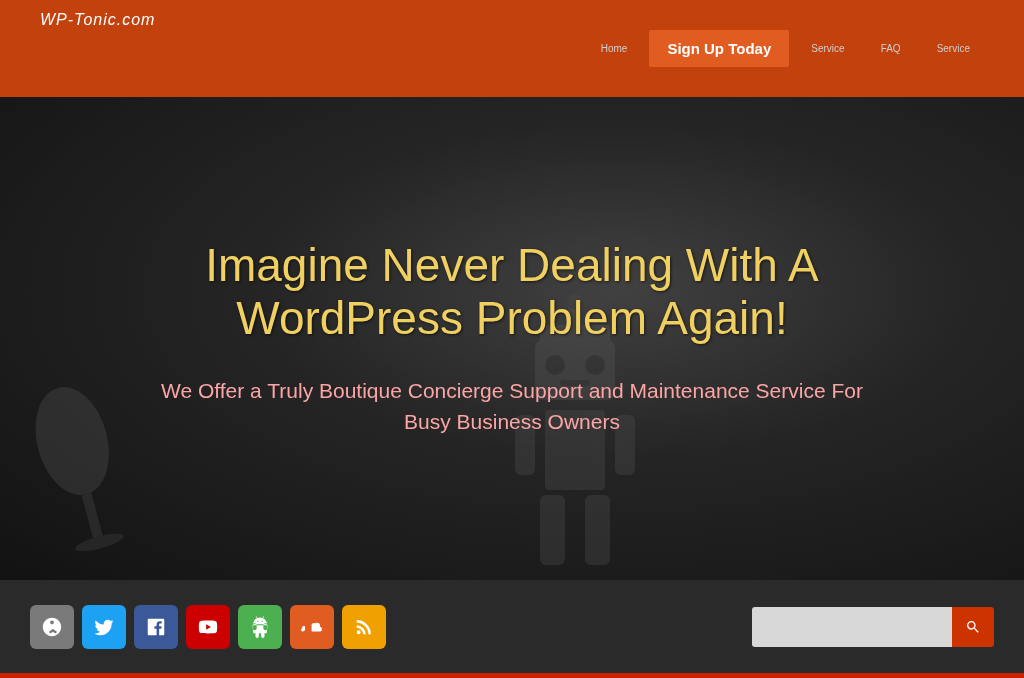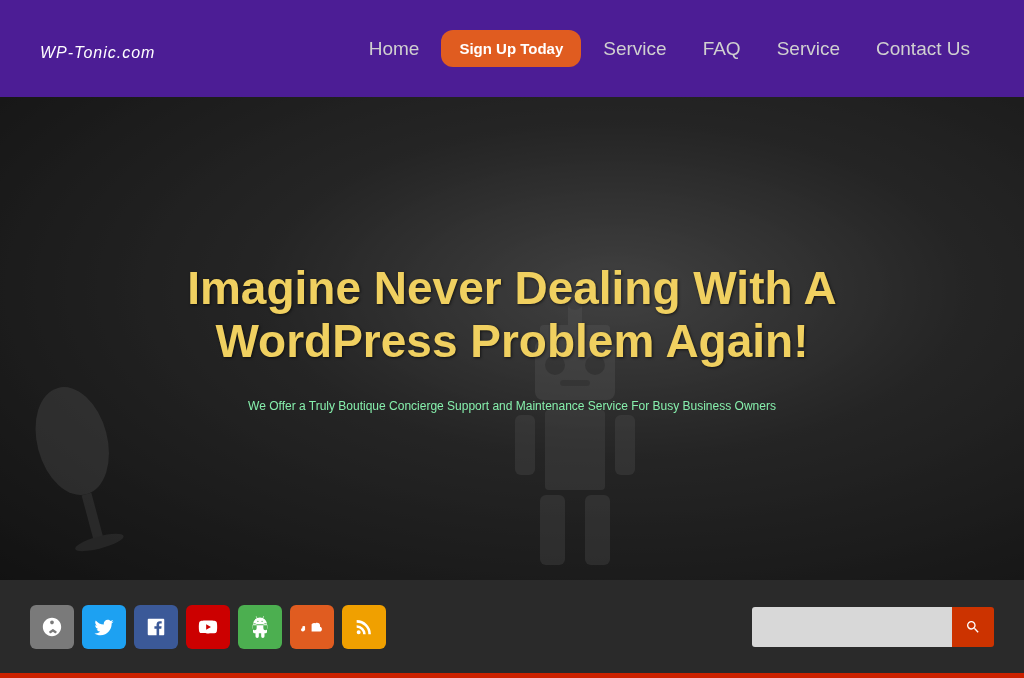--- a/index.html
+++ b/index.html
@@ -1,23 +1,22 @@
 <!DOCTYPE html>
 <html><head>
   <meta charset="utf-8">
   <style>
     * { margin: 0; padding: 0; box-sizing: border-box; }
     body { font-family: Georgia, 'Times New Roman', serif; width: 1024px; height: 678px; overflow: hidden; }
 
     
     .header {
-      background-color: #4c1d95;
+      background-color: #c2410c;
       height: 97px;
       display: flex;
-      align-items: center;
       justify-content: space-between;
       padding: 0 40px;
     }
     .logo {
       font-family: 'Comic Sans MS', cursive, sans-serif;
       color: #ffffff;
       font-size: 28px;
       font-weight: bold;
       font-style: italic;
       letter-spacing: 1px;
@@ -29,33 +28,33 @@
     }
     nav {
       display: flex;
       align-items: center;
       gap: 8px;
     }
     .nav-link {
       color: #d0d0d0;
       text-decoration: none;
       font-family: Arial, sans-serif;
-      font-size: 19px;
+      font-size: 10px;
       padding: 8px 14px;
       font-weight: normal;
     }
     .nav-signup {
       background-color: #e05c20;
       color: #ffffff;
       text-decoration: none;
       font-family: Arial, sans-serif;
       font-size: 15px;
       font-weight: bold;
       padding: 10px 18px;
-      border-radius: 12px;
+      border-radius: 2px;
     }
 
     
     .hero {
       position: relative;
       height: 483px;
       background-color: #555;
       overflow: hidden;
       display: flex;
       align-items: center;
@@ -77,30 +76,30 @@
     .hero-content {
       position: relative;
       z-index: 2;
       text-align: center;
       max-width: 780px;
       padding: 0 20px;
     }
     .hero-title {
       font-family: Arial, sans-serif;
       font-size: 46px;
-      font-weight: 700;
+      font-weight: 400;
       color: #f0d060;
       line-height: 1.15;
       margin-bottom: 30px;
       text-shadow: 1px 1px 3px rgba(0,0,0,0.6);
     }
     .hero-subtitle {
       font-family: Arial, sans-serif;
-      font-size: 12px;
-      color: #86efac;
+      font-size: 21px;
+      color: #fca5a5;
       line-height: 1.5;
     }
 
     
     .footer-bar {
       background-color: #2a2a2a;
       height: 98px;
       display: flex;
       align-items: center;
       justify-content: space-between;
@@ -167,21 +166,20 @@
 <header class="header">
   <div class="logo">
     <span>WP-Tonic</span><span style="font-size:16px;font-weight:normal;">.com</span>
   </div>
   <nav>
     <a class="nav-link">Home</a>
     <a class="nav-signup">Sign Up Today</a>
     <a class="nav-link">Service</a>
     <a class="nav-link">FAQ</a>
     <a class="nav-link">Service</a>
-    <a class="nav-link">Contact Us</a>
   </nav>
 </header>
 
 <section class="hero">
   <div class="hero-bg"></div>
 
   <div style="position:absolute;bottom:0;left:50%;transform:translateX(-15%);width:180px;height:300px;z-index:0;opacity:0.3;">
     
     <svg viewBox="0 0 180 300" xmlns="http://www.w3.org/2000/svg">
       <rect x="50" y="60" width="80" height="60" rx="8" fill="#aaa"></rect>

